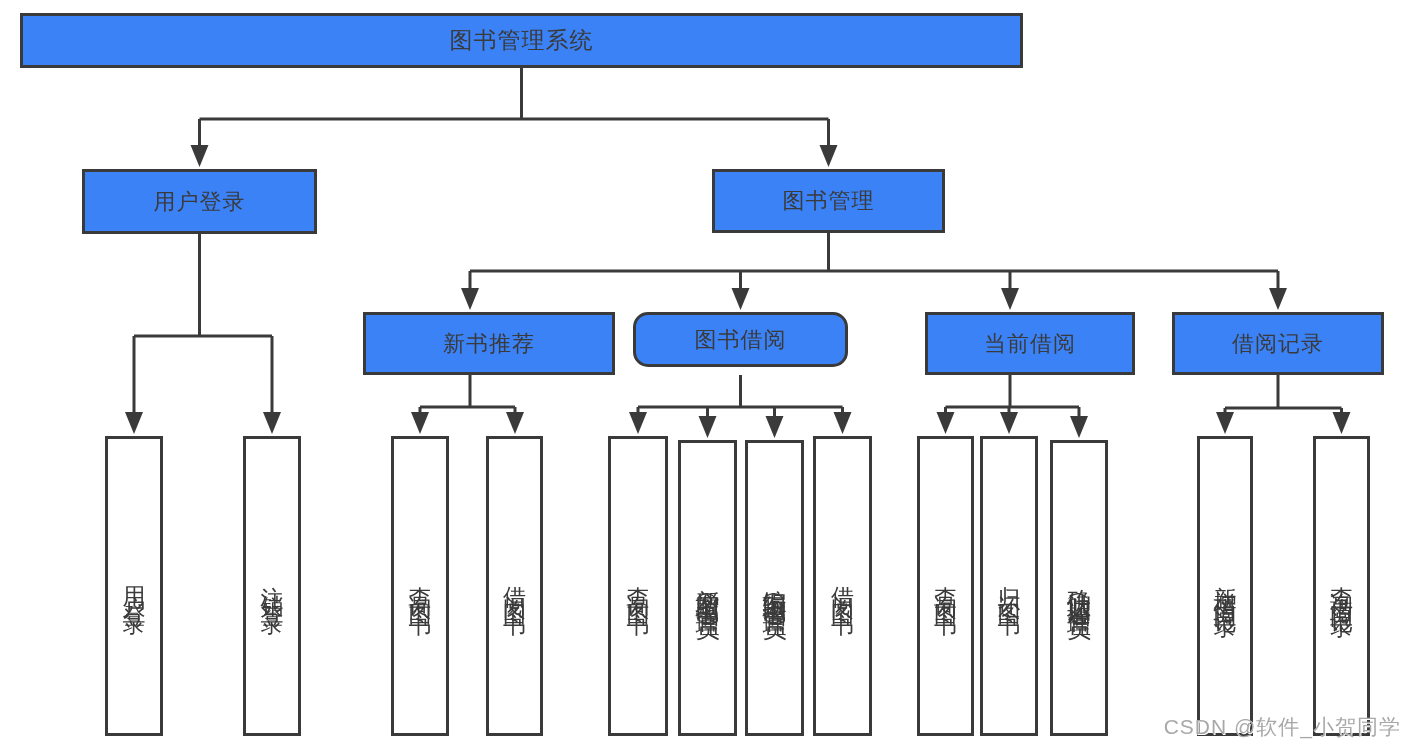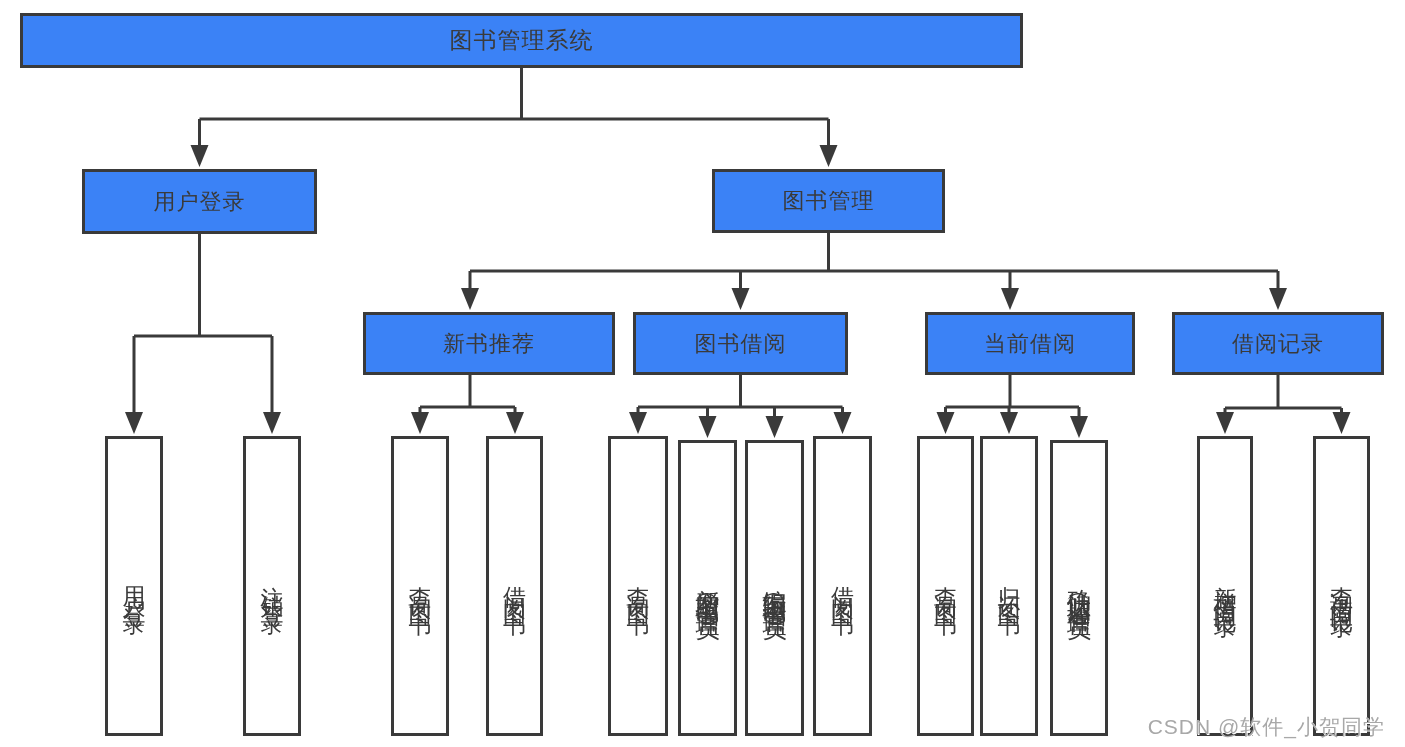--- a/index.html
+++ b/index.html
@@ -28,21 +28,21 @@
     display:flex;align-items:center;justify-content:center;
   }
   .leaf span{
     writing-mode:vertical-rl;text-orientation:mixed;
     font-size:23px;color:var(--text);line-height:1;
   }
   .sp4 span{letter-spacing:9px;}
   .sp6 span{letter-spacing:6px;}
   .sp9 span{font-size:24px;letter-spacing:4px;}
   .watermark{
-    position:absolute;right:20px;bottom:6px;
+    position:absolute;right:4px;bottom:6px;
     font-size:21px;color:var(--wm);letter-spacing:1px;
     text-shadow:1px 1px 0 #ffffff;
     white-space:nowrap;
   }
 </style>
 </head>
 <body>
 
 <div class="canvas">
 
@@ -93,21 +93,21 @@
   <div class="node" style="left:82px;top:169px;width:235px;height:65px;">
     <span>用户登录</span>
   </div>
   <div class="node" style="left:712px;top:169px;width:233px;height:64px;">
     <span>图书管理</span>
   </div>
 
   <div class="node" style="left:363px;top:312px;width:252px;height:63px;">
     <span>新书推荐</span>
   </div>
-  <div class="node" style="left:633px;top:312px;width:215px;height:63px;">
+  <div class="node" style="left:633px;top:312px;width:215px;height:55px;border-radius:15px;">
     <span>图书借阅</span>
   </div>
   <div class="node" style="left:905px;top:312px;width:210px;height:63px;margin-left:20px;">
     <span>当前借阅</span>
   </div>
   <div class="node" style="left:1172px;top:312px;width:212px;height:63px;">
     <span>借阅记录</span>
   </div>
 
   <div class="leaf sp4" style="left:105px;top:436px;width:58px;height:300px;">

